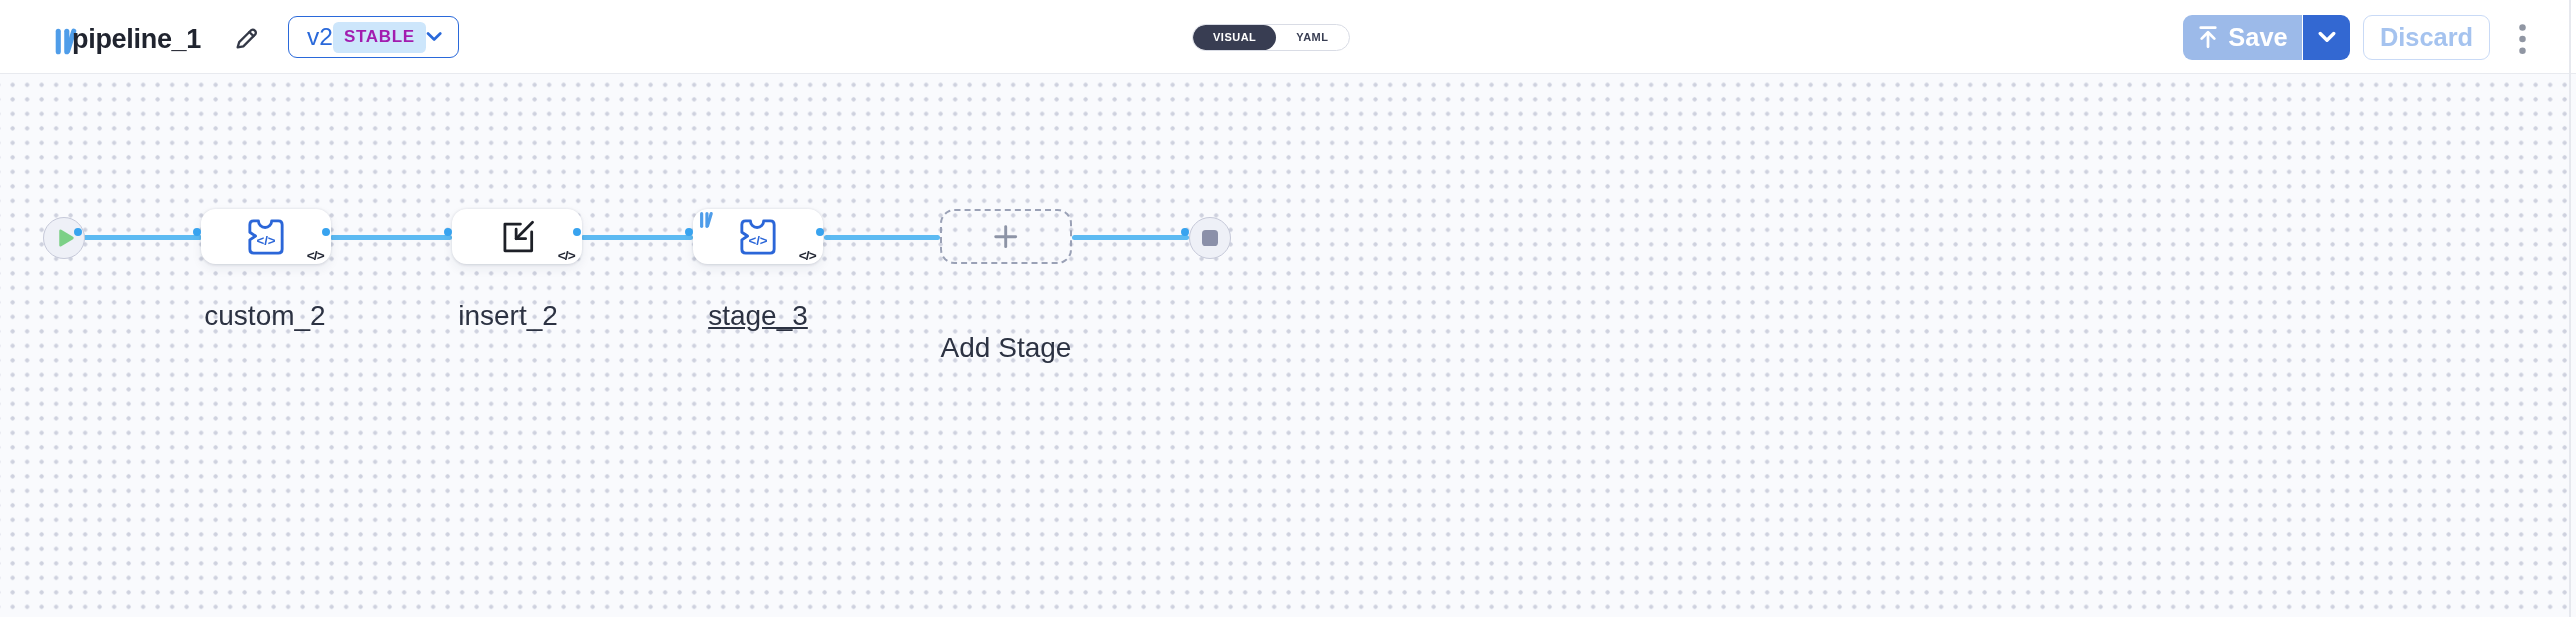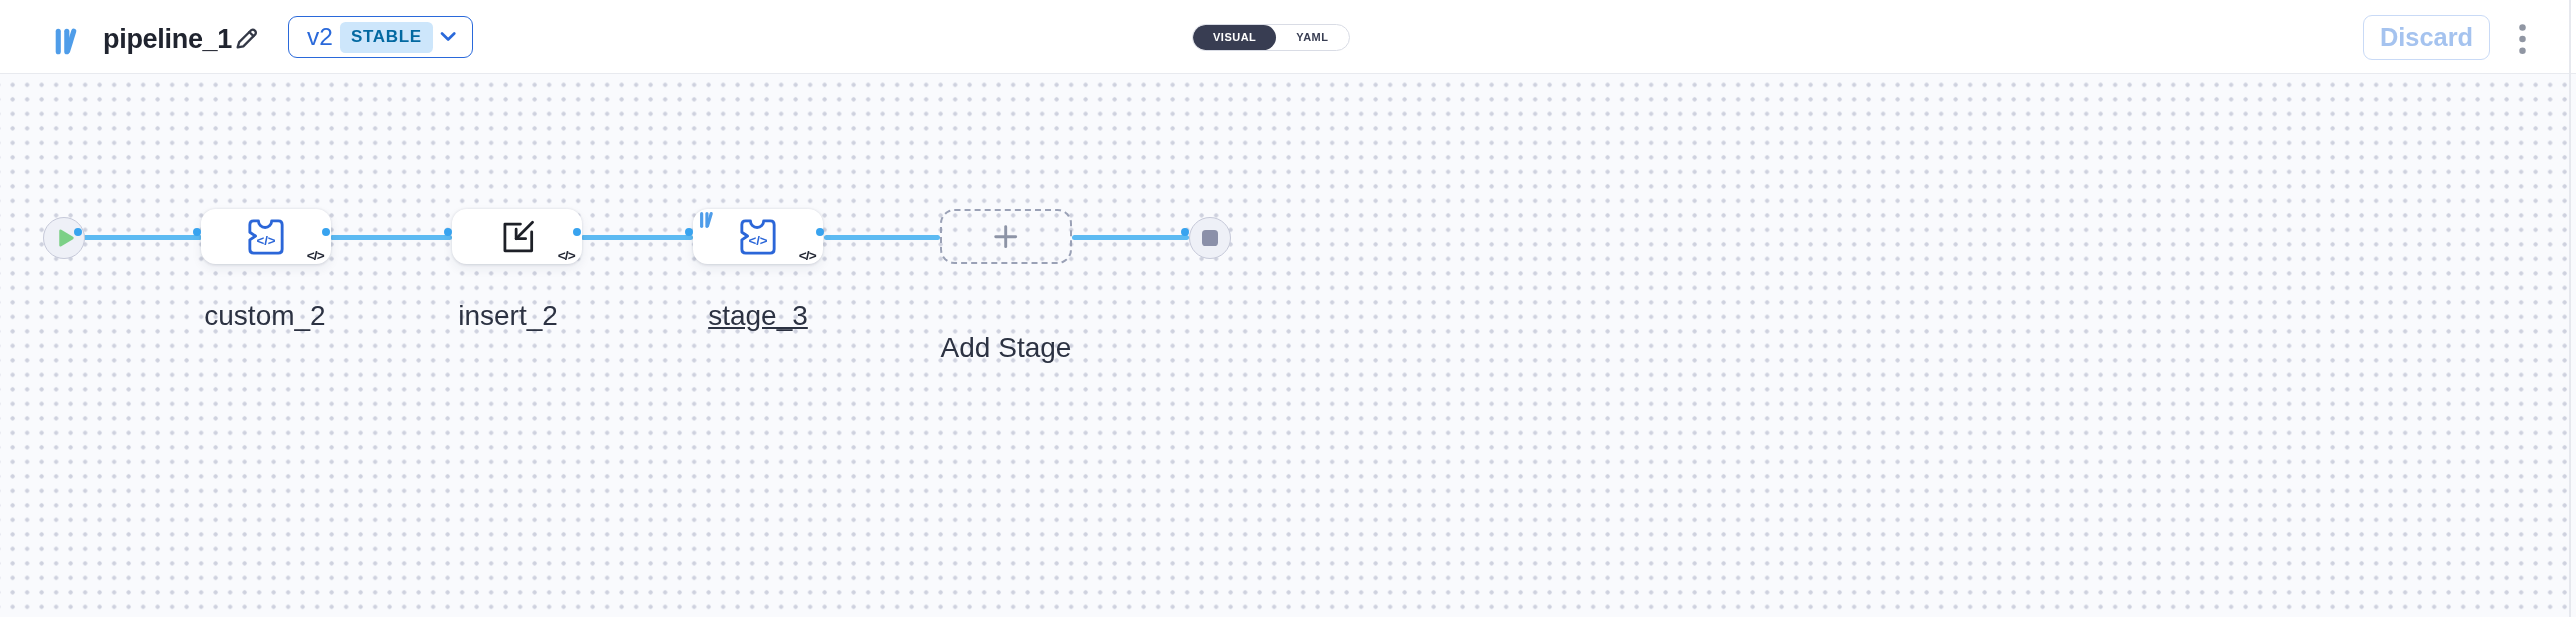--- a/index.html
+++ b/index.html
@@ -4,27 +4,27 @@
 <style>
   * { margin:0; padding:0; box-sizing:border-box; }
   html,body { width:2576px; height:617px; font-family:"Liberation Sans", sans-serif; background:#fff; }
   .page { position:relative; width:2576px; height:617px; overflow:hidden; background:#fff; }
   .right-edge { position:absolute; left:2569px; top:0; width:1.8px; height:617px; background:#e6e8ee; z-index:50; }
 
   
   .header { position:absolute; left:0; top:0; width:2576px; height:74px; background:#fff;
             border-bottom:1.8px solid #e8eaef; z-index:10; }
   .logo { position:absolute; left:54px; top:27px; }
-  .title { position:absolute; left:103px; top:23.6px; font-size:27px; font-weight:700; color:#20242f; letter-spacing:-0.3px; }
+  .title { position:absolute; left:72px; top:23.6px; font-size:27px; font-weight:700; color:#20242f; letter-spacing:-0.3px; }
   .pencil { position:absolute; left:234px; top:23.6px; cursor:pointer; }
 
   .version-btn { position:absolute; left:288px; top:16.3px; height:42px; display:flex; align-items:center;
-                 gap:7px; padding:0 16.3px 0 18px; border:1.8px solid #2a69da; border-radius:9px; background:#fff; cursor:pointer; }
+                 gap:0; padding:0 16.3px 0 18px; border:1.8px solid #2a69da; border-radius:9px; background:#fff; cursor:pointer; }
   .version-label { font-size:24.5px; color:#2a69da; }
-  .version-status { font-size:17px; font-weight:700; letter-spacing:0.7px; color:#0369a1;
+  .version-status { font-size:17px; font-weight:700; letter-spacing:0.7px; color:#a21caf;
                     background:#cde6fb; border-radius:5.4px; padding:5.4px 11px; }
 
   .toggle { position:absolute; left:1192px; top:23.6px; height:27px; display:flex; align-items:stretch;
             border:1.8px solid #d9dce5; border-radius:14.5px; background:#fff; overflow:hidden; }
   .toggle-seg { display:flex; align-items:center; padding:0 20px; font-size:11px; font-weight:700;
                 letter-spacing:0.5px; color:#383d52; cursor:pointer; }
   .toggle-seg.active { background:#383d52; color:#fff; border-radius:12.7px; }
 
   .save-split { position:absolute; left:2183px; top:14.5px; height:45px; display:flex; cursor:pointer; }
   .save-main { display:flex; align-items:center; justify-content:center; gap:9px; width:120px;
@@ -98,20 +98,35 @@
           <path d="M2 2 L8 8 L14 2"></path>
         </svg>
       </span>
     </div>
 
     <div class="toggle">
       <span class="toggle-seg active">VISUAL</span>
       <span class="toggle-seg">YAML</span>
     </div>
 
+    <div class="save-split">
+      <span class="save-main">
+        <svg width="22" height="23.6" viewBox="0 0 24 26" fill="none" stroke="#fff" stroke-width="3" stroke-linecap="round" stroke-linejoin="round">
+          <path d="M4 3 H20"></path>
+            <path d="M12 9 V24"></path>
+            <path d="M5 15 L12 8 L19 15"></path>
+        </svg>
+        <span>Save</span>
+      </span>
+      <span class="save-caret">
+        <svg width="18" height="11.8" viewBox="0 0 16 10" fill="none" stroke="#fff" stroke-width="3" stroke-linecap="round" stroke-linejoin="round">
+          <path d="M2 2 L8 8 L14 2"></path>
+        </svg>
+      </span>
+    </div>
 
     <div class="discard-btn">
       <span>Discard</span>
     </div>
 
     <span class="kebab">
       <svg width="9" height="36" viewBox="0 0 10 40">
         <circle cx="5" cy="6" r="3.6" fill="#9096a3"></circle>
         <circle cx="5" cy="19" r="3.6" fill="#9096a3"></circle>
         <circle cx="5" cy="32" r="3.6" fill="#9096a3"></circle>

